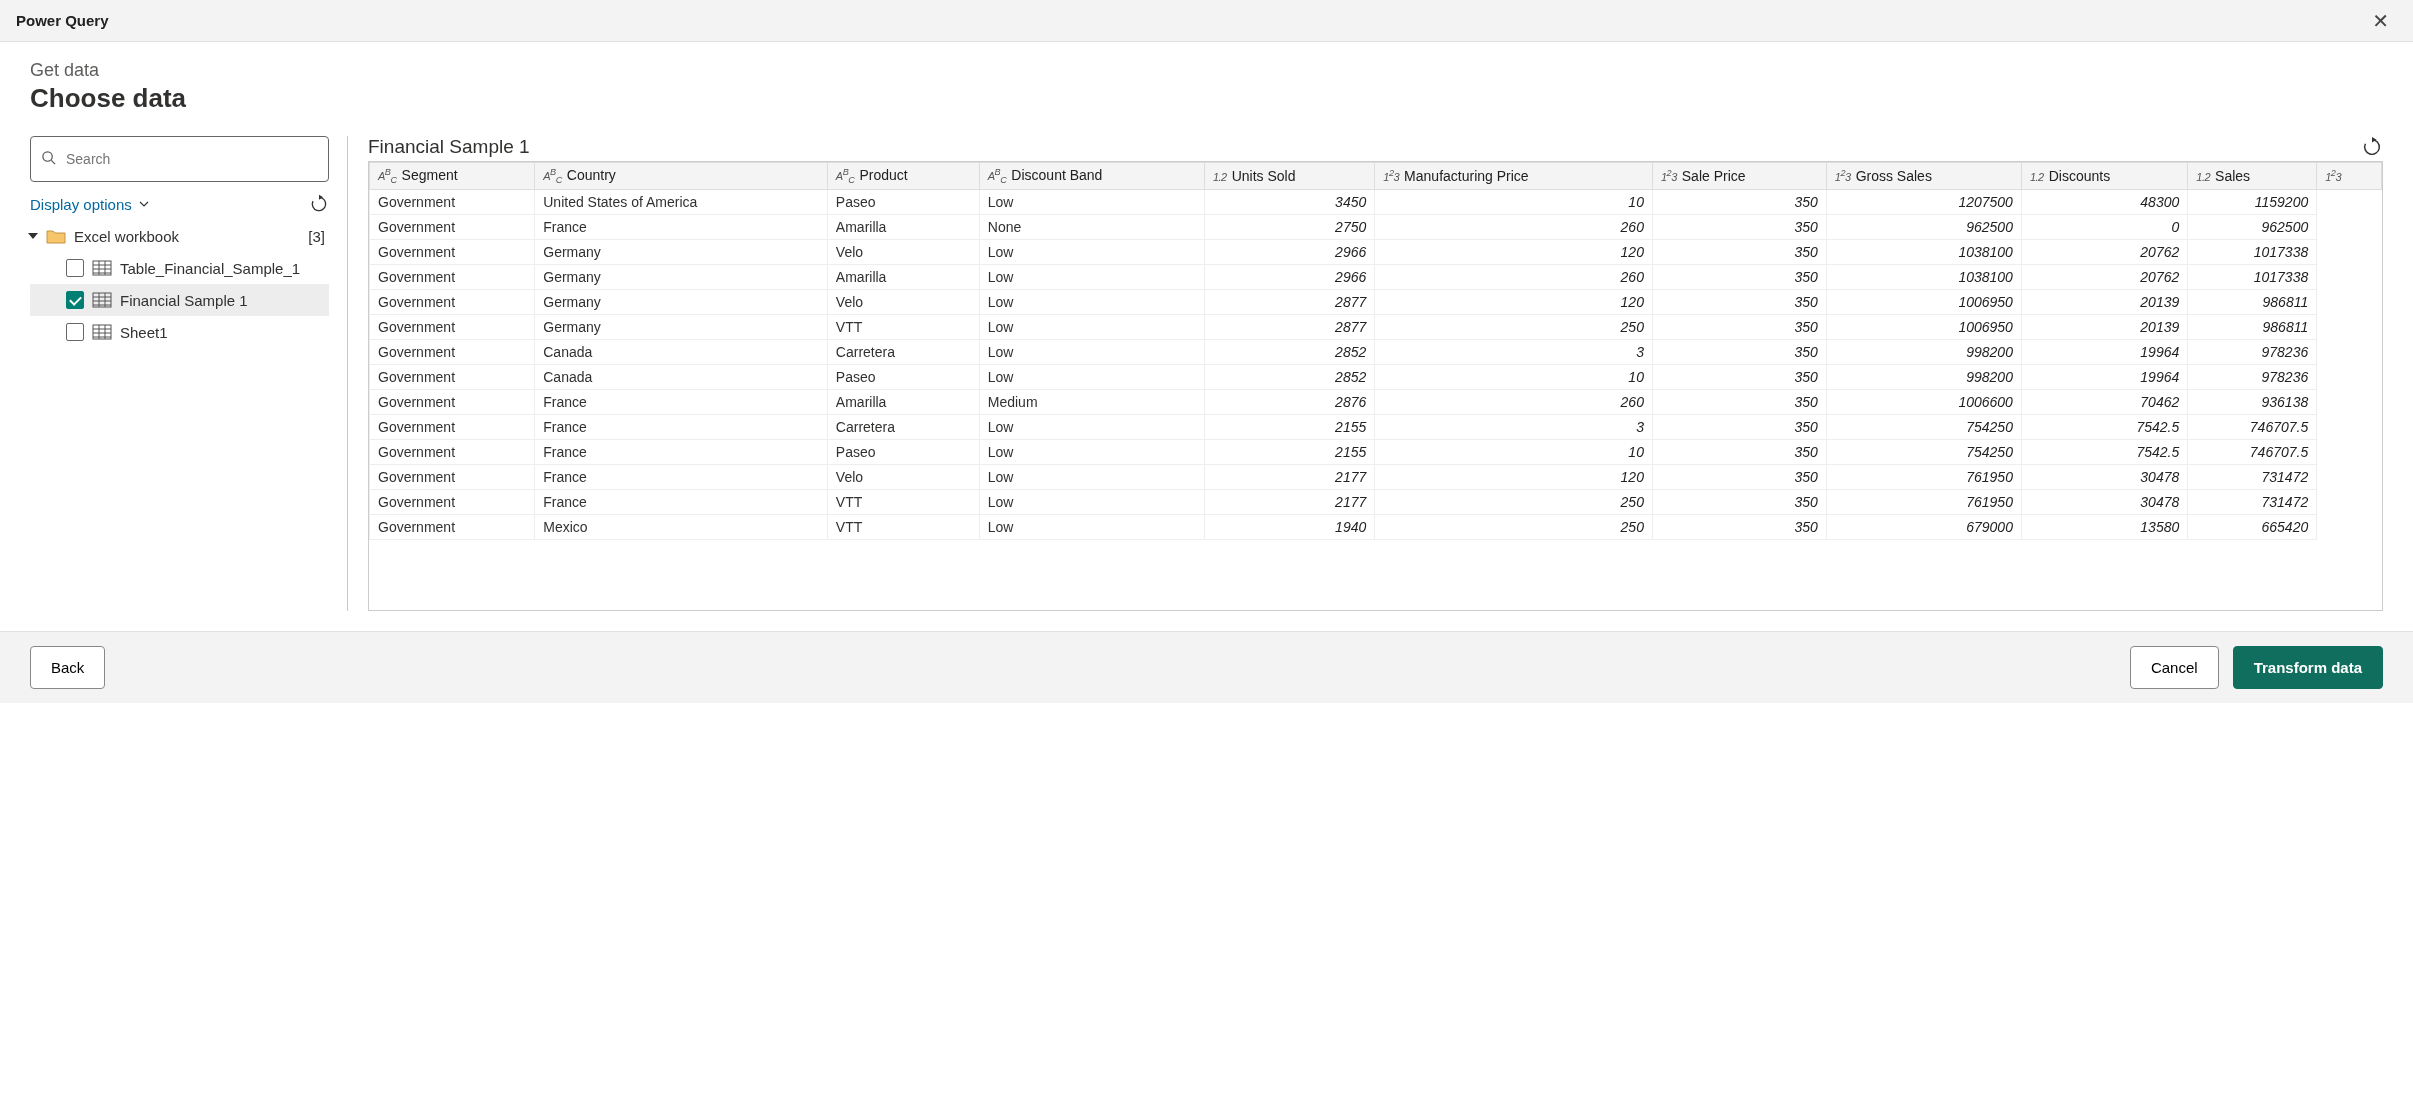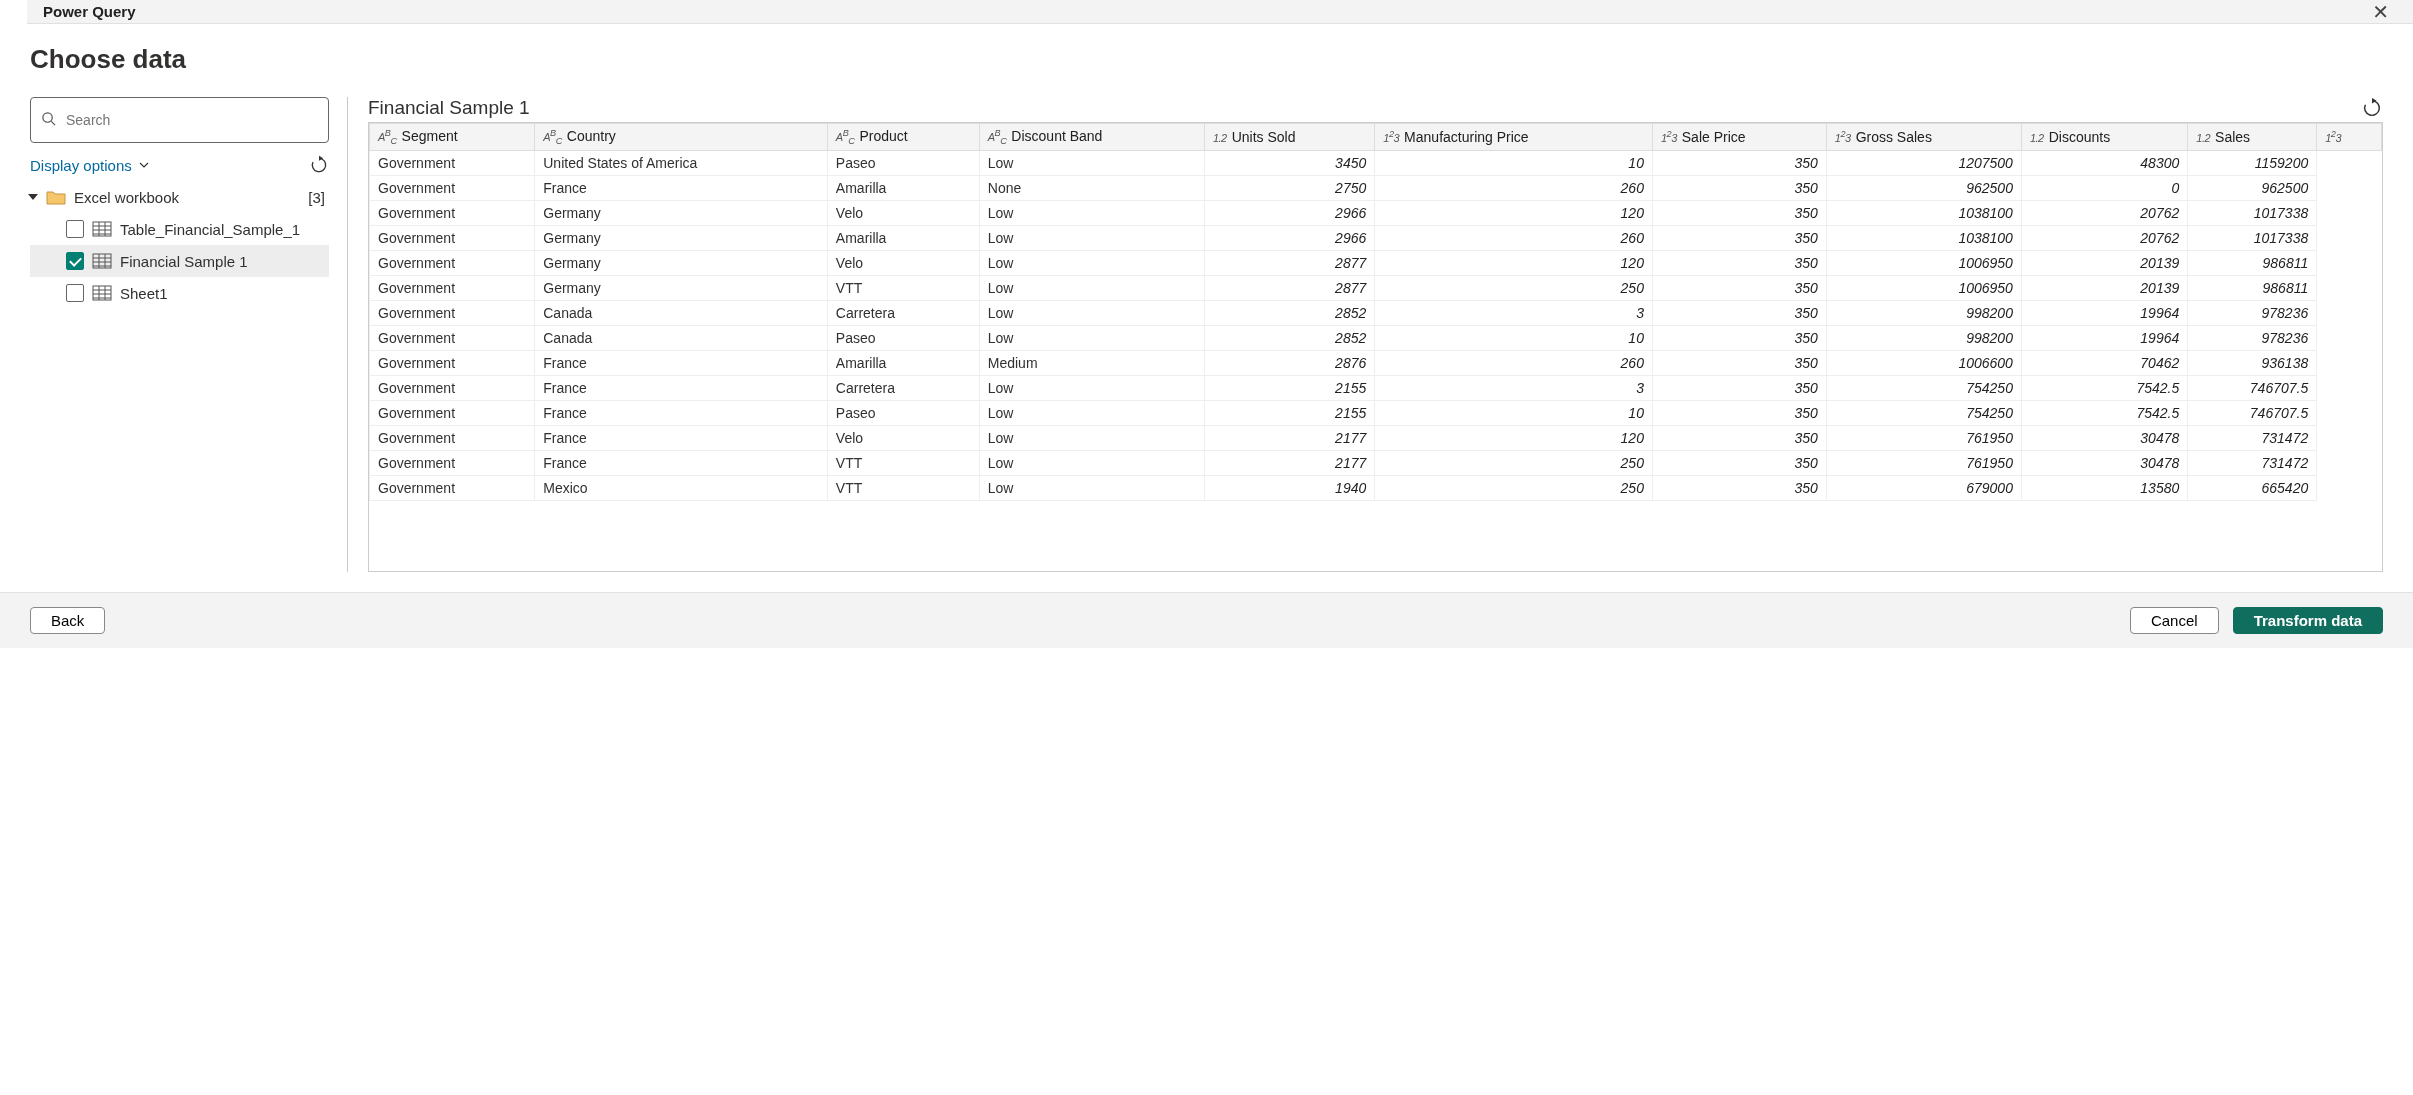--- a/index.html
+++ b/index.html
@@ -7,26 +7,25 @@
     margin: 0; padding: 0;
     font-family: "Segoe UI", Arial, sans-serif;
     font-size: 14px;
     color: #323130;
     background: #fff;
     height: 100%;
   }
   .titlebar {
     background: #f3f3f3;
     border-bottom: 1px solid #e1e1e1;
-    height: 24px;
+    height: 42px;
     display: flex;
     align-items: center;
     padding: 0 16px;
     justify-content: space-between;
-    margin-left: 27px;
   }
   .titlebar-title { font-size: 15px; color: #212121; font-weight: 600;}
   .close-x {
     font-size: 20px; font-weight: 300; color: #444;
     cursor: pointer; padding: 4px 8px; line-height: 1;
   }
   .body-area { padding: 18px 30px 0 30px; }
   .breadcrumb { font-size: 18px; color: #605e5c; }
   .page-title { font-size: 26px; font-weight:600; margin-top: 2px; }
 
@@ -144,39 +143,40 @@
   .footer {
     background: #f3f3f3;
     border-top: 1px solid #e1e1e1;
     padding: 14px 30px;
     display:flex; justify-content: space-between; align-items: center;
     margin-top: 20px;
   }
   .btn {
     border: 1px solid #8a8886;
     background:#fff;
-    padding: 4px 20px;
+    padding: 12px 20px;
     border-radius: 4px;
     font-size: 15px;
     cursor:pointer;
   }
   .btn.primary {
     background:#0f6e5e; color:#fff; border-color:#0f6e5e; font-weight:600;
   }
   .footer-right { display:flex; gap:14px; }
 </style>
 </head>
 <body>
 
 <div class="titlebar">
   <span class="titlebar-title">Power Query</span>
   <span class="close-x">✕</span>
 </div>
 
 <div class="body-area">
+  <div class="breadcrumb">Get data</div>
   <div class="page-title">Choose data</div>
 
   <div class="main-split">
 
     <div class="left-pane">
       <div class="search-box">
         <span>
           <svg width="15" height="15" viewBox="0 0 16 16">
               <circle cx="7" cy="7" r="5" stroke="#555" stroke-width="1.3" fill="none"></circle>
               <line x1="11" y1="11" x2="15" y2="15" stroke="#555" stroke-width="1.3"></line>

